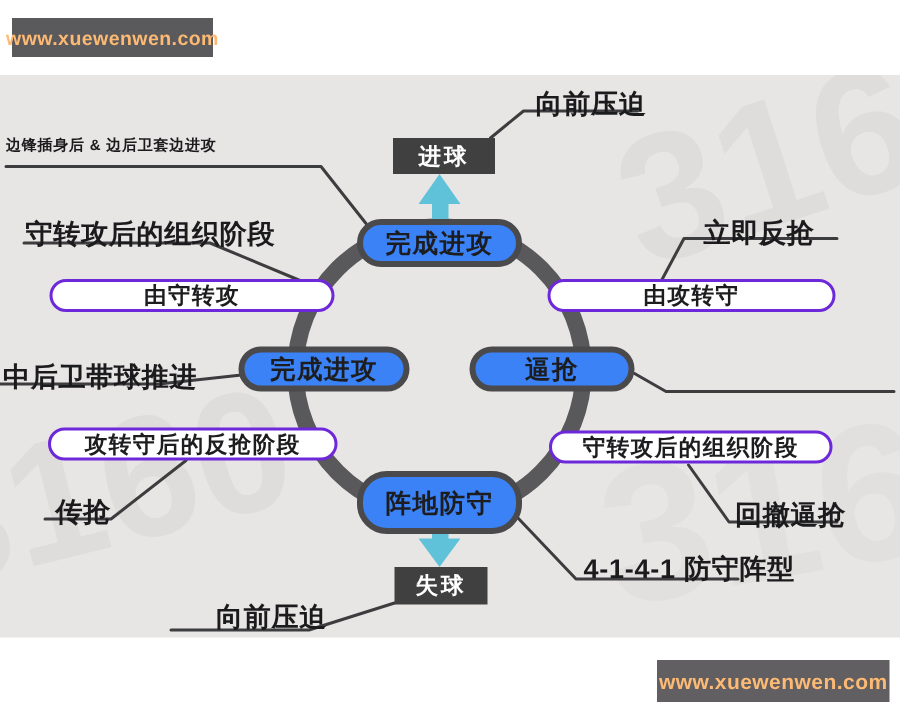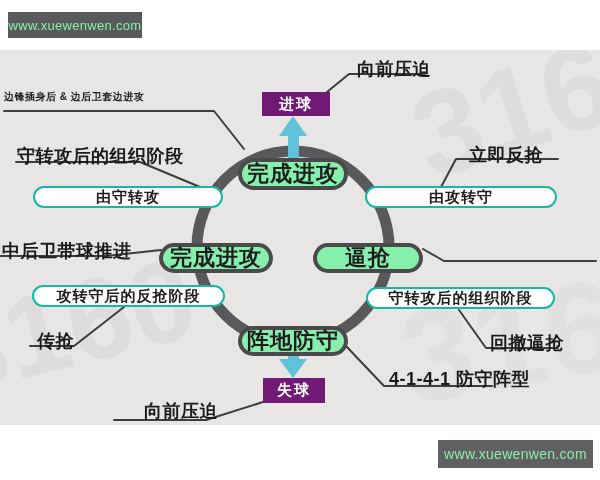--- a/index.html
+++ b/index.html
@@ -10,39 +10,39 @@
   }
   .panel{
     position:absolute;left:0;top:50px;width:600px;height:375px;
     background:#e8e6e4;overflow:hidden;
   }
   .ghost{
     position:absolute;font-weight:700;color:rgba(110,110,110,0.07);
     user-select:none;white-space:nowrap;
   }
   .wm{
-    position:absolute;background:#5a595b;color:#86efac;
+    position:absolute;background:#5a595b;color:#fdba74;
     display:flex;align-items:center;justify-content:center;
-    font-weight:400;letter-spacing:0.3px;z-index:6;
+    font-weight:700;letter-spacing:0.3px;z-index:6;
   }
   svg.lines{position:absolute;left:0;top:0;z-index:1;}
   .node{
-    position:absolute;background:#86efac;border:4px solid #4a4a4c;
+    position:absolute;background:#3b82f6;border:4px solid #4a4a4c;
     border-radius:20px;display:flex;align-items:center;justify-content:center;
-    font-weight:700;font-size:22px;color:#1d1d1f;letter-spacing:1px;
-    z-index:3;box-sizing:border-box;margin-top:12px;
+    font-weight:700;font-size:17px;color:#1d1d1f;letter-spacing:1px;
+    z-index:3;box-sizing:border-box;
   }
   .tpill{
-    position:absolute;background:#ffffff;border:2px solid #14b8a6;
+    position:absolute;background:#ffffff;border:2px solid #6d28d9;
     border-radius:13px;display:flex;align-items:center;justify-content:center;
     font-weight:700;font-size:15px;color:#1d1d1f;letter-spacing:1px;
     z-index:2;box-sizing:border-box;
   }
   .outcome{
-    position:absolute;background:#701a75;color:#ffffff;
+    position:absolute;background:#404040;color:#ffffff;
     display:flex;align-items:center;justify-content:center;
     font-weight:700;font-size:15px;letter-spacing:2px;z-index:3;
   }
   .ann{
     position:absolute;font-weight:700;font-size:18px;color:#1b1b1d;
     white-space:nowrap;z-index:4;letter-spacing:0.5px;
   }
   .ann.big{font-size:10px;}
   .ann .ln{line-height:16px;}
 </style>
@@ -78,21 +78,21 @@
     <polyline points="30,346 74,346 124,307"></polyline>
     <polyline points="558,348 486,348 459,310"></polyline>
     <polyline points="492,386 384,386 345,345"></polyline>
     <polyline points="114,420 206,420 263,402"></polyline>
   </g>
 </svg>
 
 <div class="node" style="left:238px;top:146px;width:110px;height:32px;">完成进攻</div>
 <div class="node" style="left:159px;top:231px;width:114px;height:30px;">完成进攻</div>
 <div class="node" style="left:313px;top:231px;width:110px;height:30px;">逼抢</div>
-<div class="node" style="left:238px;top:314px;width:110px;height:30px;">阵地防守</div>
+<div class="node" style="left:238px;top:314px;width:110px;height:42px;">阵地防守</div>
 
 <div class="tpill" style="left:33px;top:186px;width:190px;height:22px;">由守转攻</div>
 <div class="tpill" style="left:365px;top:186px;width:192px;height:22px;">由攻转守</div>
 <div class="tpill" style="left:32px;top:285px;width:193px;height:22px;">攻转守后的反抢阶段</div>
 <div class="tpill" style="left:366px;top:287px;width:189px;height:22px;">守转攻后的组织阶段</div>
 
 <div class="outcome" style="left:262px;top:92px;width:68px;height:24px;">进球</div>
 <div class="outcome" style="left:263px;top:378px;width:62px;height:25px;">失球</div>
 
 <div class="ann" style="left:357px;top:57px;">向前压迫</div>

